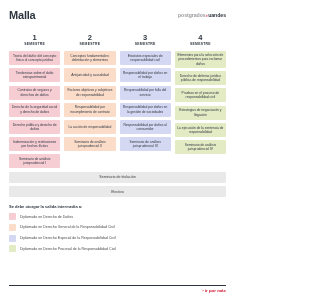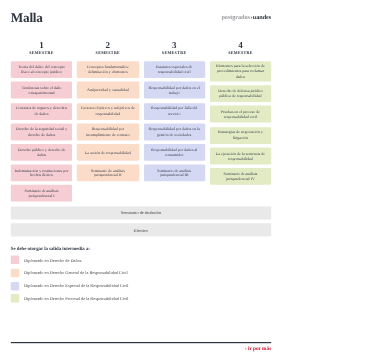--- a/index.html
+++ b/index.html
@@ -14,21 +14,20 @@
     font-family: "Liberation Sans", sans-serif;
     color: #3c3c3c;
     overflow: hidden;
   }
   .page {
     position: relative;
     width: 235px;
     height: 300px;
     box-sizing: border-box;
     padding: 9px 9px 0 9px;
-    font-family: Liberation Serif, serif;
   }
 
   
   .header {
     display: flex;
     align-items: flex-start;
     justify-content: space-between;
     height: 22px;
   }
   .title {

